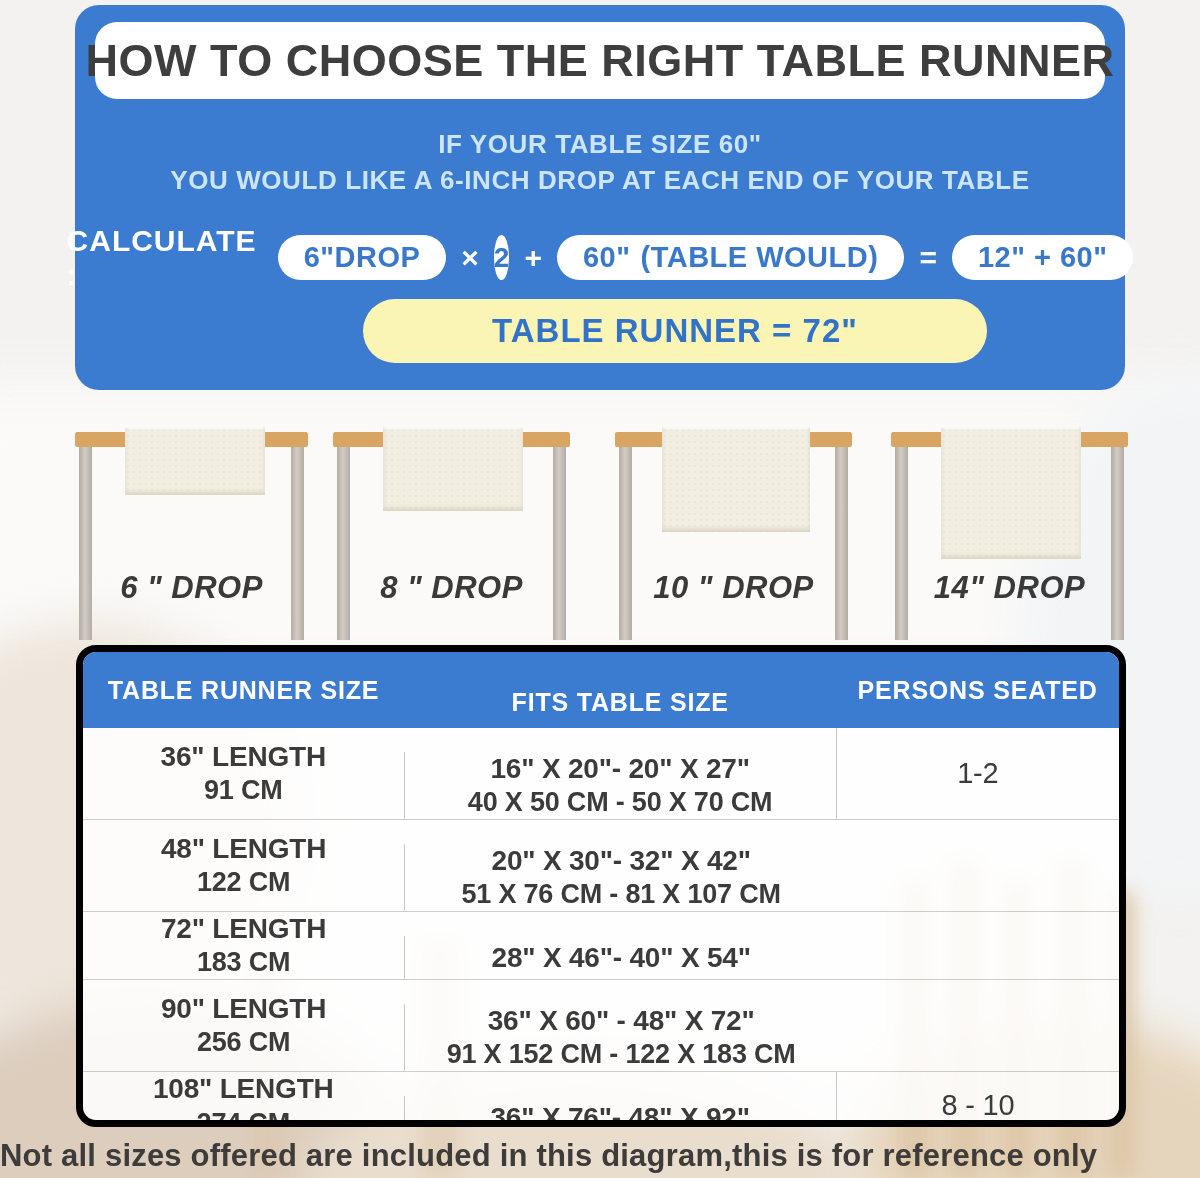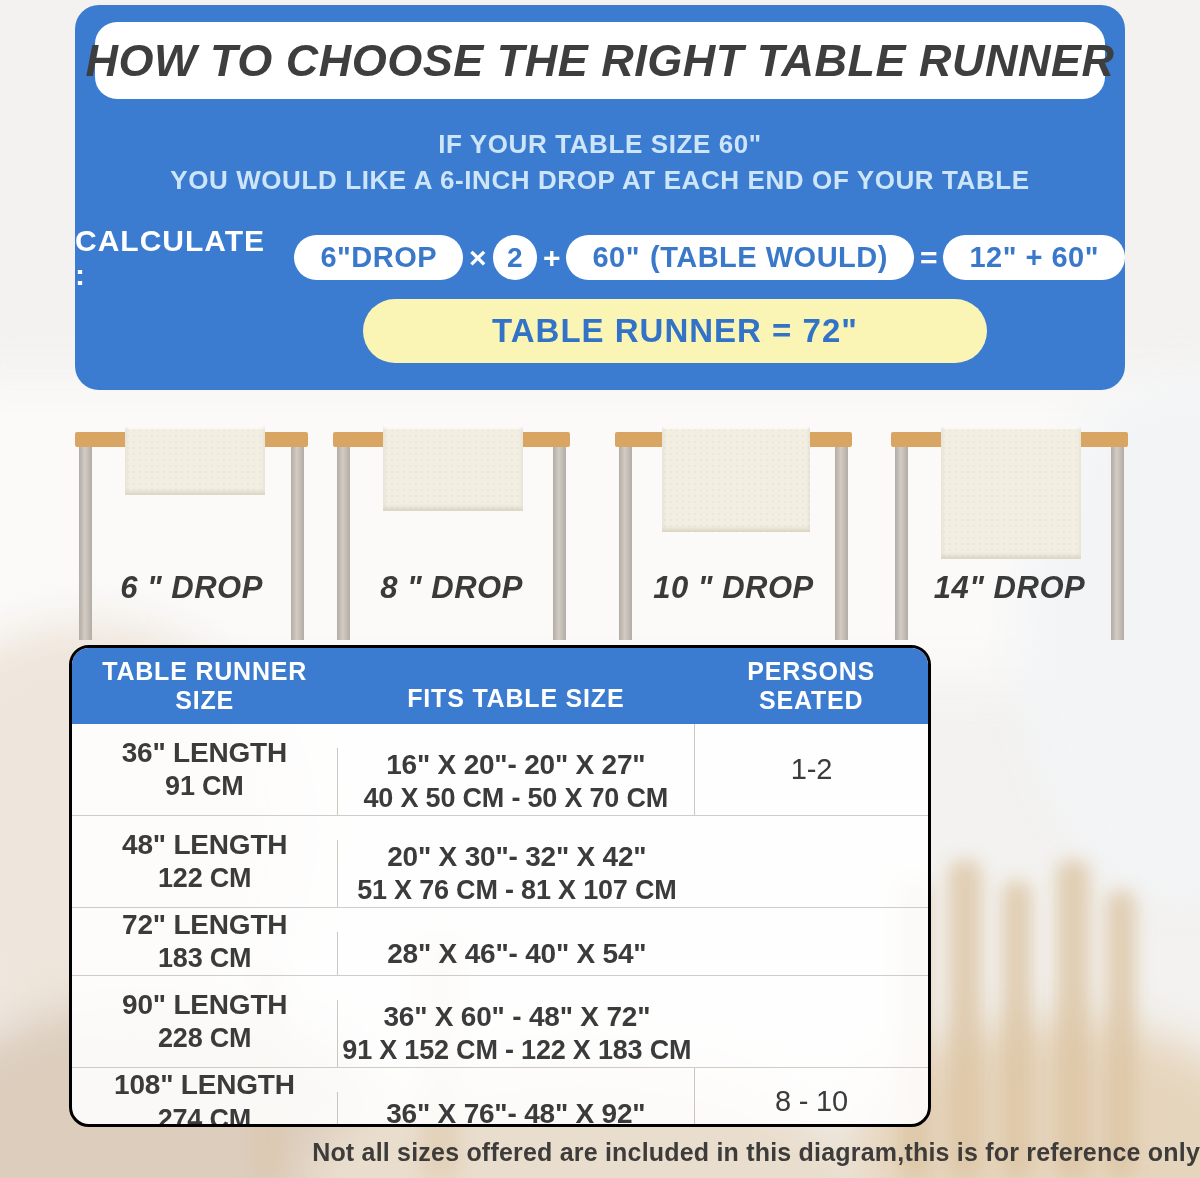--- a/index.html
+++ b/index.html
@@ -21,26 +21,26 @@
   .sp3{left:1002px;top:880px;width:30px;height:300px;}
   .sp4{left:1056px;top:860px;width:34px;height:320px;}
   .sp5{left:1106px;top:890px;width:30px;height:290px;}
   .sp6{left:420px;top:940px;width:40px;height:240px;opacity:.45;}
   .sp7{left:250px;top:960px;width:36px;height:220px;opacity:.4;}
 
   
   .hero{position:absolute;left:75px;top:5px;width:1050px;height:385px;background:#3b7cd1;border-radius:24px;}
   .title-banner{position:absolute;left:20px;top:17px;width:1010px;height:77px;background:#ffffff;border-radius:22px;
     display:flex;align-items:center;justify-content:center;}
-  .title-banner h1{margin:12px;font-size:45px;font-weight:700;font-style:italic;color:#3e3e3e;letter-spacing:.5px;white-space:nowrap;text-align:center;}
+  .title-banner h1{margin:12px;font-size:45px;font-weight:700;color:#3e3e3e;letter-spacing:.5px;white-space:nowrap;text-align:center;}
   .subtitle{position:absolute;left:0;width:100%;text-align:center;color:#cde5f8;font-weight:700;font-size:26px;letter-spacing:.6px;}
   .sub1{top:124px;}
   .sub2{top:160px;}
 
-  .eq-row{position:absolute;left:0;top:229px;width:100%;height:47px;display:flex;align-items:center;justify-content:center;gap:6px;}
+  .eq-row{position:absolute;left:0;top:229px;width:100%;height:47px;display:flex;align-items:center;justify-content:center;gap:15px;}
   .eq-label{color:#ffffff;font-size:30px;font-weight:800;letter-spacing:1px;margin-right:6px;}
   .pill{background:#ffffff;border-radius:24px;height:45px;display:flex;align-items:center;justify-content:center;
     padding:0 26px;color:#3a78ca;font-size:29px;font-weight:800;letter-spacing:.5px;white-space:nowrap;}
   .pill .lite{font-weight:600;margin-left:10px;}
   .op{color:#ffffff;font-size:30px;font-weight:700;}
   .circle{background:#ffffff;border-radius:50%;width:45px;height:45px;display:flex;align-items:center;justify-content:center;
     color:#3a78ca;font-size:28px;font-weight:800;}
 
   .result-pill{position:absolute;left:288px;top:294px;width:624px;height:64px;background:#faf5b4;border-radius:32px;
     display:flex;align-items:center;justify-content:center;color:#3273c8;font-size:33px;font-weight:800;letter-spacing:1px;}
@@ -59,39 +59,39 @@
     box-shadow:inset 0 -3px 4px rgba(190,180,155,.45), inset 0 2px 2px rgba(255,255,255,.8);
     background-image:radial-gradient(rgba(210,200,175,.18) 1px, transparent 1px);background-size:6px 6px;}
   .r1{height:68px;}
   .r2{height:84px;}
   .r3{height:105px;width:148px;left:47px;}
   .r4{height:132px;}
   .drop-label{position:absolute;left:0;top:150px;width:100%;text-align:center;color:#3a3a3a;
     font-size:31px;font-weight:800;font-style:italic;letter-spacing:.5px;white-space:nowrap;z-index:3;}
 
   
-  .chart{position:absolute;left:69px;top:645px;width:862px;height:482px;border:3px solid #000000;border-radius:20px;
+  .chart{position:absolute;left:76px;top:645px;width:1050px;height:482px;border:7px solid #000000;border-radius:20px;
     overflow:hidden;box-sizing:border-box;background:rgba(255,255,255,.88);}
   .chart-head{height:76px;background:#3b7cd1;display:flex;align-items:center;}
   .chart-head .hc{color:#ffffff;font-size:25px;font-weight:800;letter-spacing:.8px;text-align:center;}
   .c1{width:31%;}
   .c2{width:41.7%;margin-top:24px;}
   .c3{width:27.3%;}
   .chart-body{height:398px;display:flex;flex-direction:column;}
   .row{flex:1;display:flex;align-items:stretch;}
   .row + .row{border-top:1px solid rgba(150,145,140,.45);}
   .cell{display:flex;flex-direction:column;align-items:center;justify-content:center;line-height:1.22;
     color:#3b3b3b;letter-spacing:-.2px;}
   .cell.c2,.cell.c3{border-left:1px solid rgba(150,145,140,.5);}
   .ln1{font-size:28px;font-weight:700;white-space:nowrap;}
   .ln2{font-size:27px;font-weight:600;white-space:nowrap;}
   .persons{font-size:29px;font-weight:400;}
 
-  .footer-note{position:absolute;left:0;top:1138px;width:100%;text-align:right;color:#3d3c3a;
-    font-size:25px;font-weight:700;letter-spacing:.2px;}
+  .footer-note{position:absolute;left:0;top:1138px;width:100%;text-align:left;color:#3d3c3a;
+    font-size:31px;font-weight:700;letter-spacing:.2px;}
 </style>
 </head>
 <body>
 
 <div class="canvas">
 
   <div class="bg">
     <div class="blob b-topwhite"></div>
     <div class="blob b-leftbeige"></div>
     <div class="blob b-rightlight"></div>
@@ -199,21 +199,21 @@
           <span class="ln2">183 CM</span>
         </div>
         <div class="cell c2">
           <span class="ln1">28" X 46"- 40" X 54"</span>
         </div>
       </div>
 
       <div class="row">
         <div class="cell c1">
           <span class="ln1">90" LENGTH</span>
-          <span class="ln2">228 CM</span>
+          <span class="ln2">256 CM</span>
         </div>
         <div class="cell c2">
           <span class="ln1">36" X 60" - 48" X 72"</span>
           <span class="ln2">91 X 152 CM - 122 X 183 CM</span>
         </div>
       </div>
 
       <div class="row">
         <div class="cell c1">
           <span class="ln1">108" LENGTH</span>

